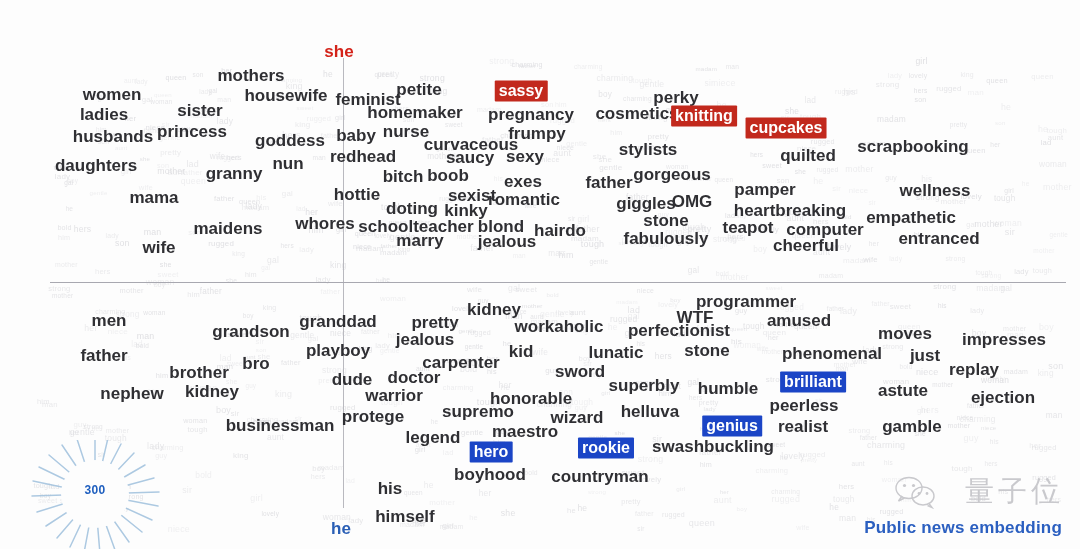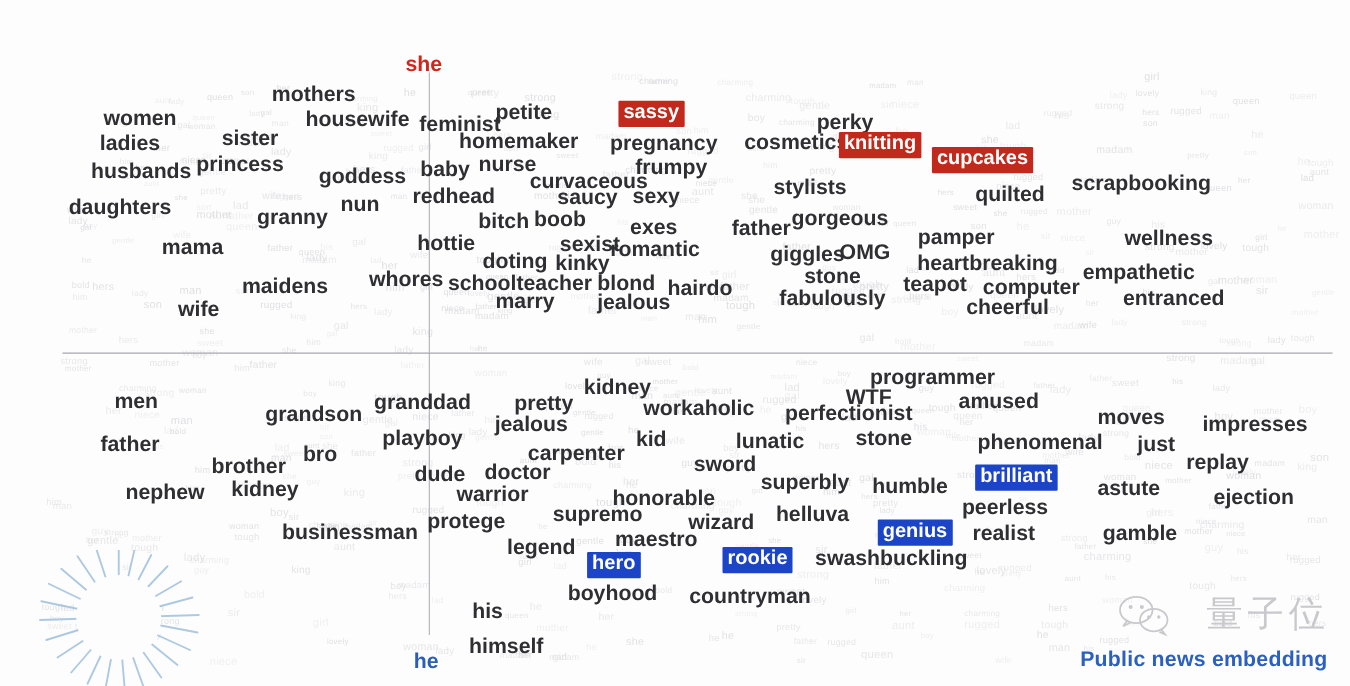--- a/index.html
+++ b/index.html
@@ -842,20 +842,21 @@
         <line x1="85" y1="54" x2="27" y2="72"></line>
         <line x1="85" y1="54" x2="22" y2="56"></line>
         <line x1="85" y1="54" x2="23" y2="41"></line>
         <line x1="85" y1="54" x2="29" y2="27"></line>
         <line x1="85" y1="54" x2="39" y2="15"></line>
         <line x1="85" y1="54" x2="52" y2="5"></line>
         <line x1="85" y1="54" x2="67" y2="-1"></line>
       </g>
       <circle cx="85" cy="54" r="34" fill="#fdfdfd"></circle>
     </svg>
+    <div class="dims-text dims-300">300</div>
   </div>
 
   <div id="brand">
     <svg id="wechat-mark" viewBox="0 0 48 36">
       <g fill="none" stroke="#c9c9cd" stroke-width="1.4">
         <ellipse cx="17" cy="14" rx="13" ry="10.5"></ellipse>
         <path d="M10 22 L6.5 27 L12.5 24"></path>
         <ellipse cx="31" cy="22" rx="11" ry="9"></ellipse>
         <path d="M37 29.5 L40 33.5 L35.5 31.5"></path>
       </g>

